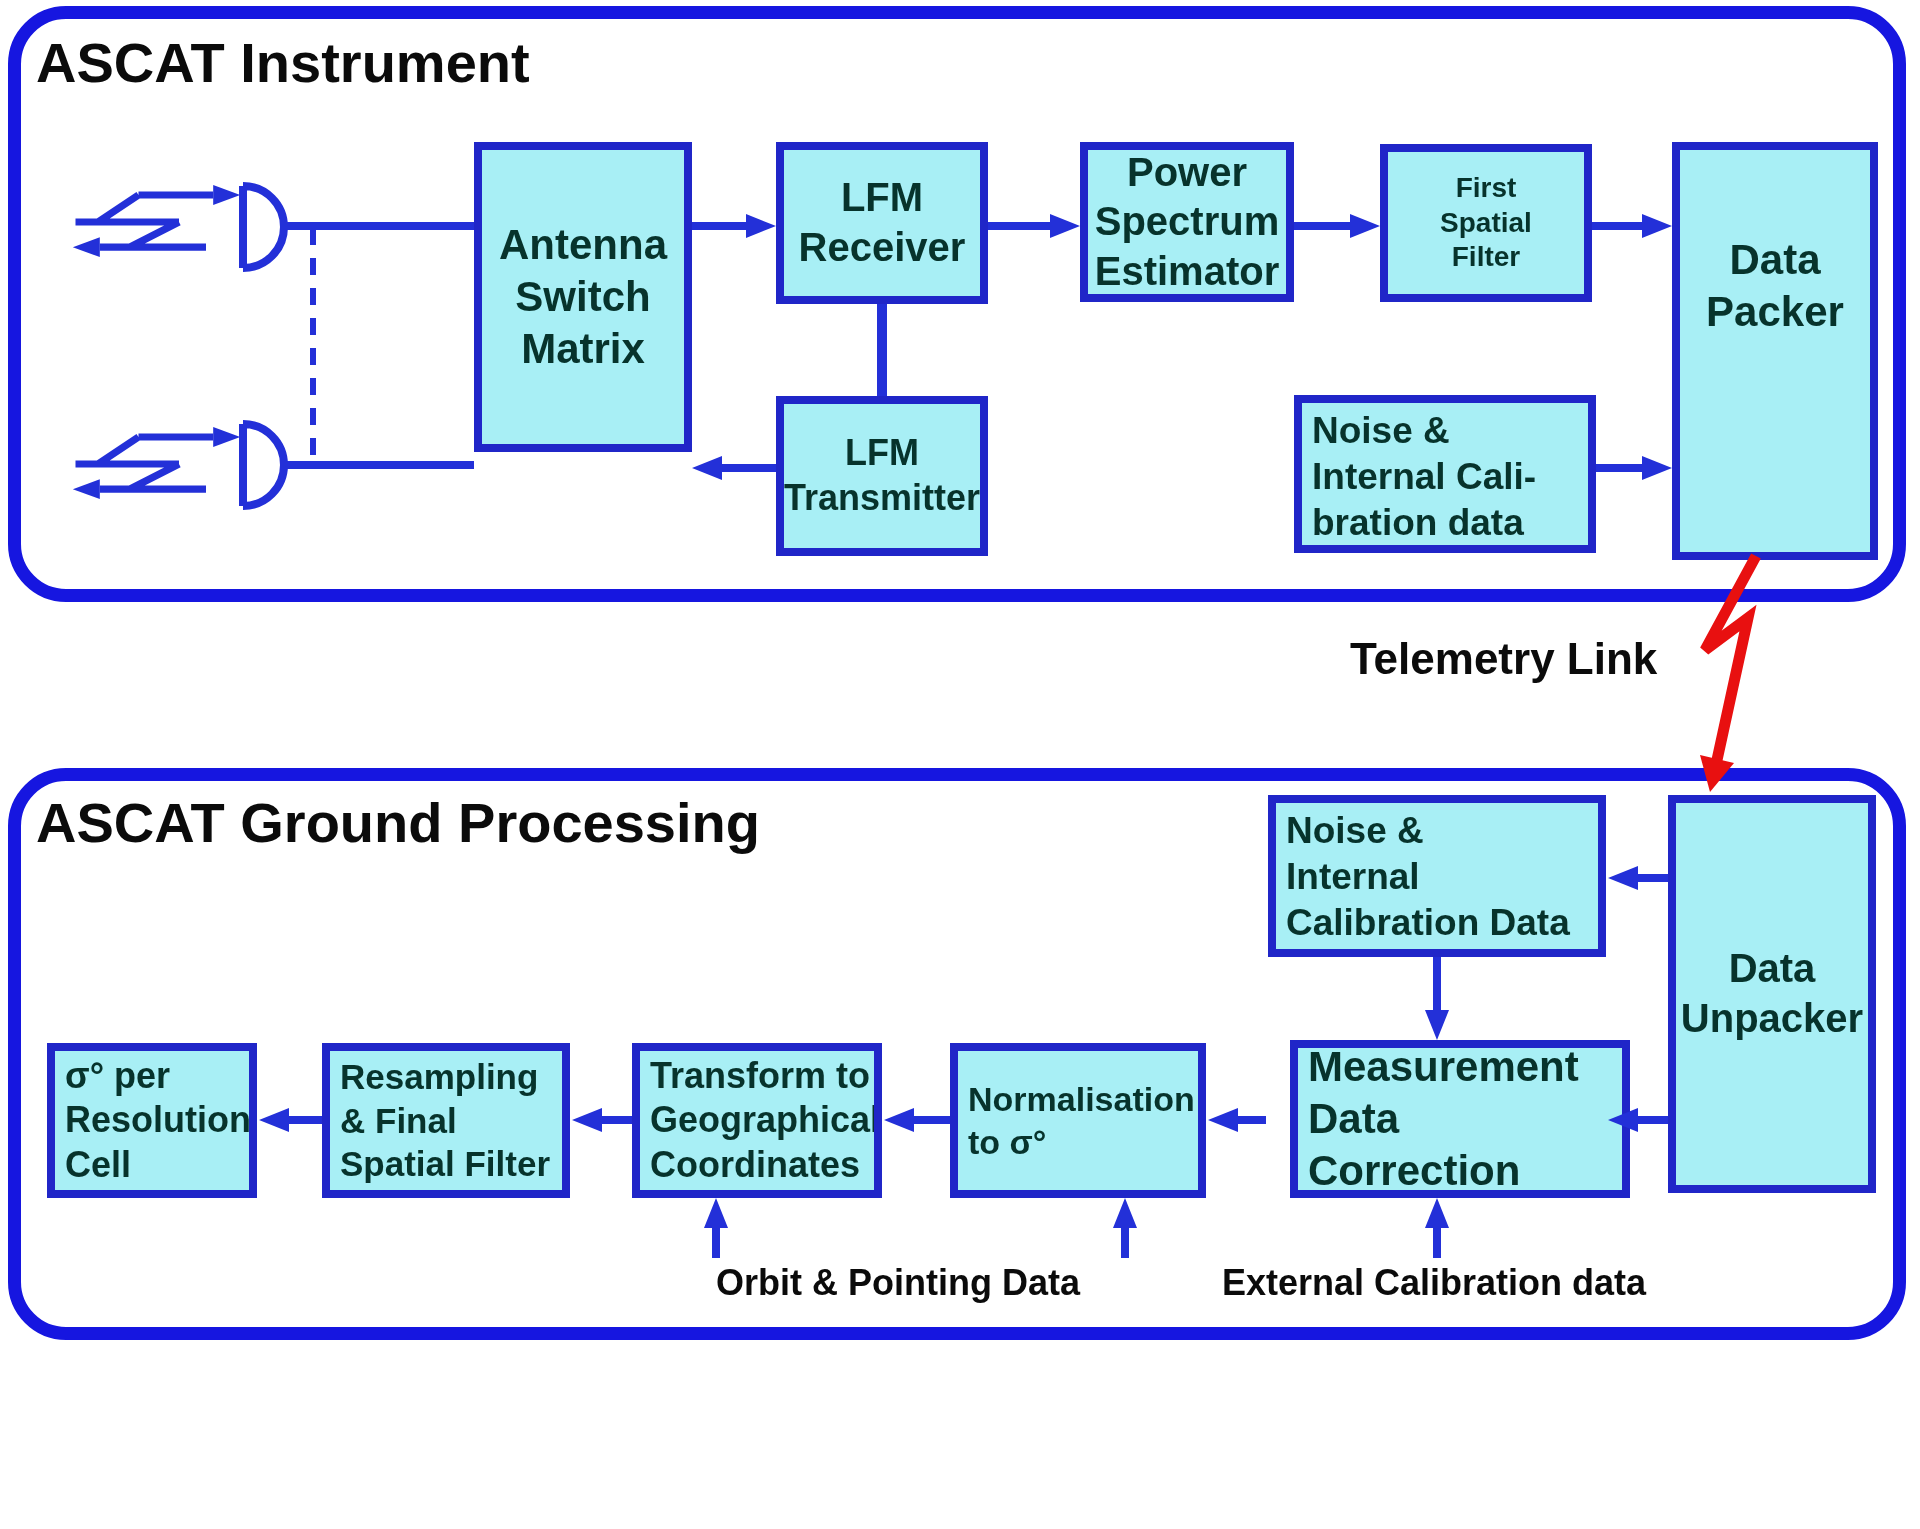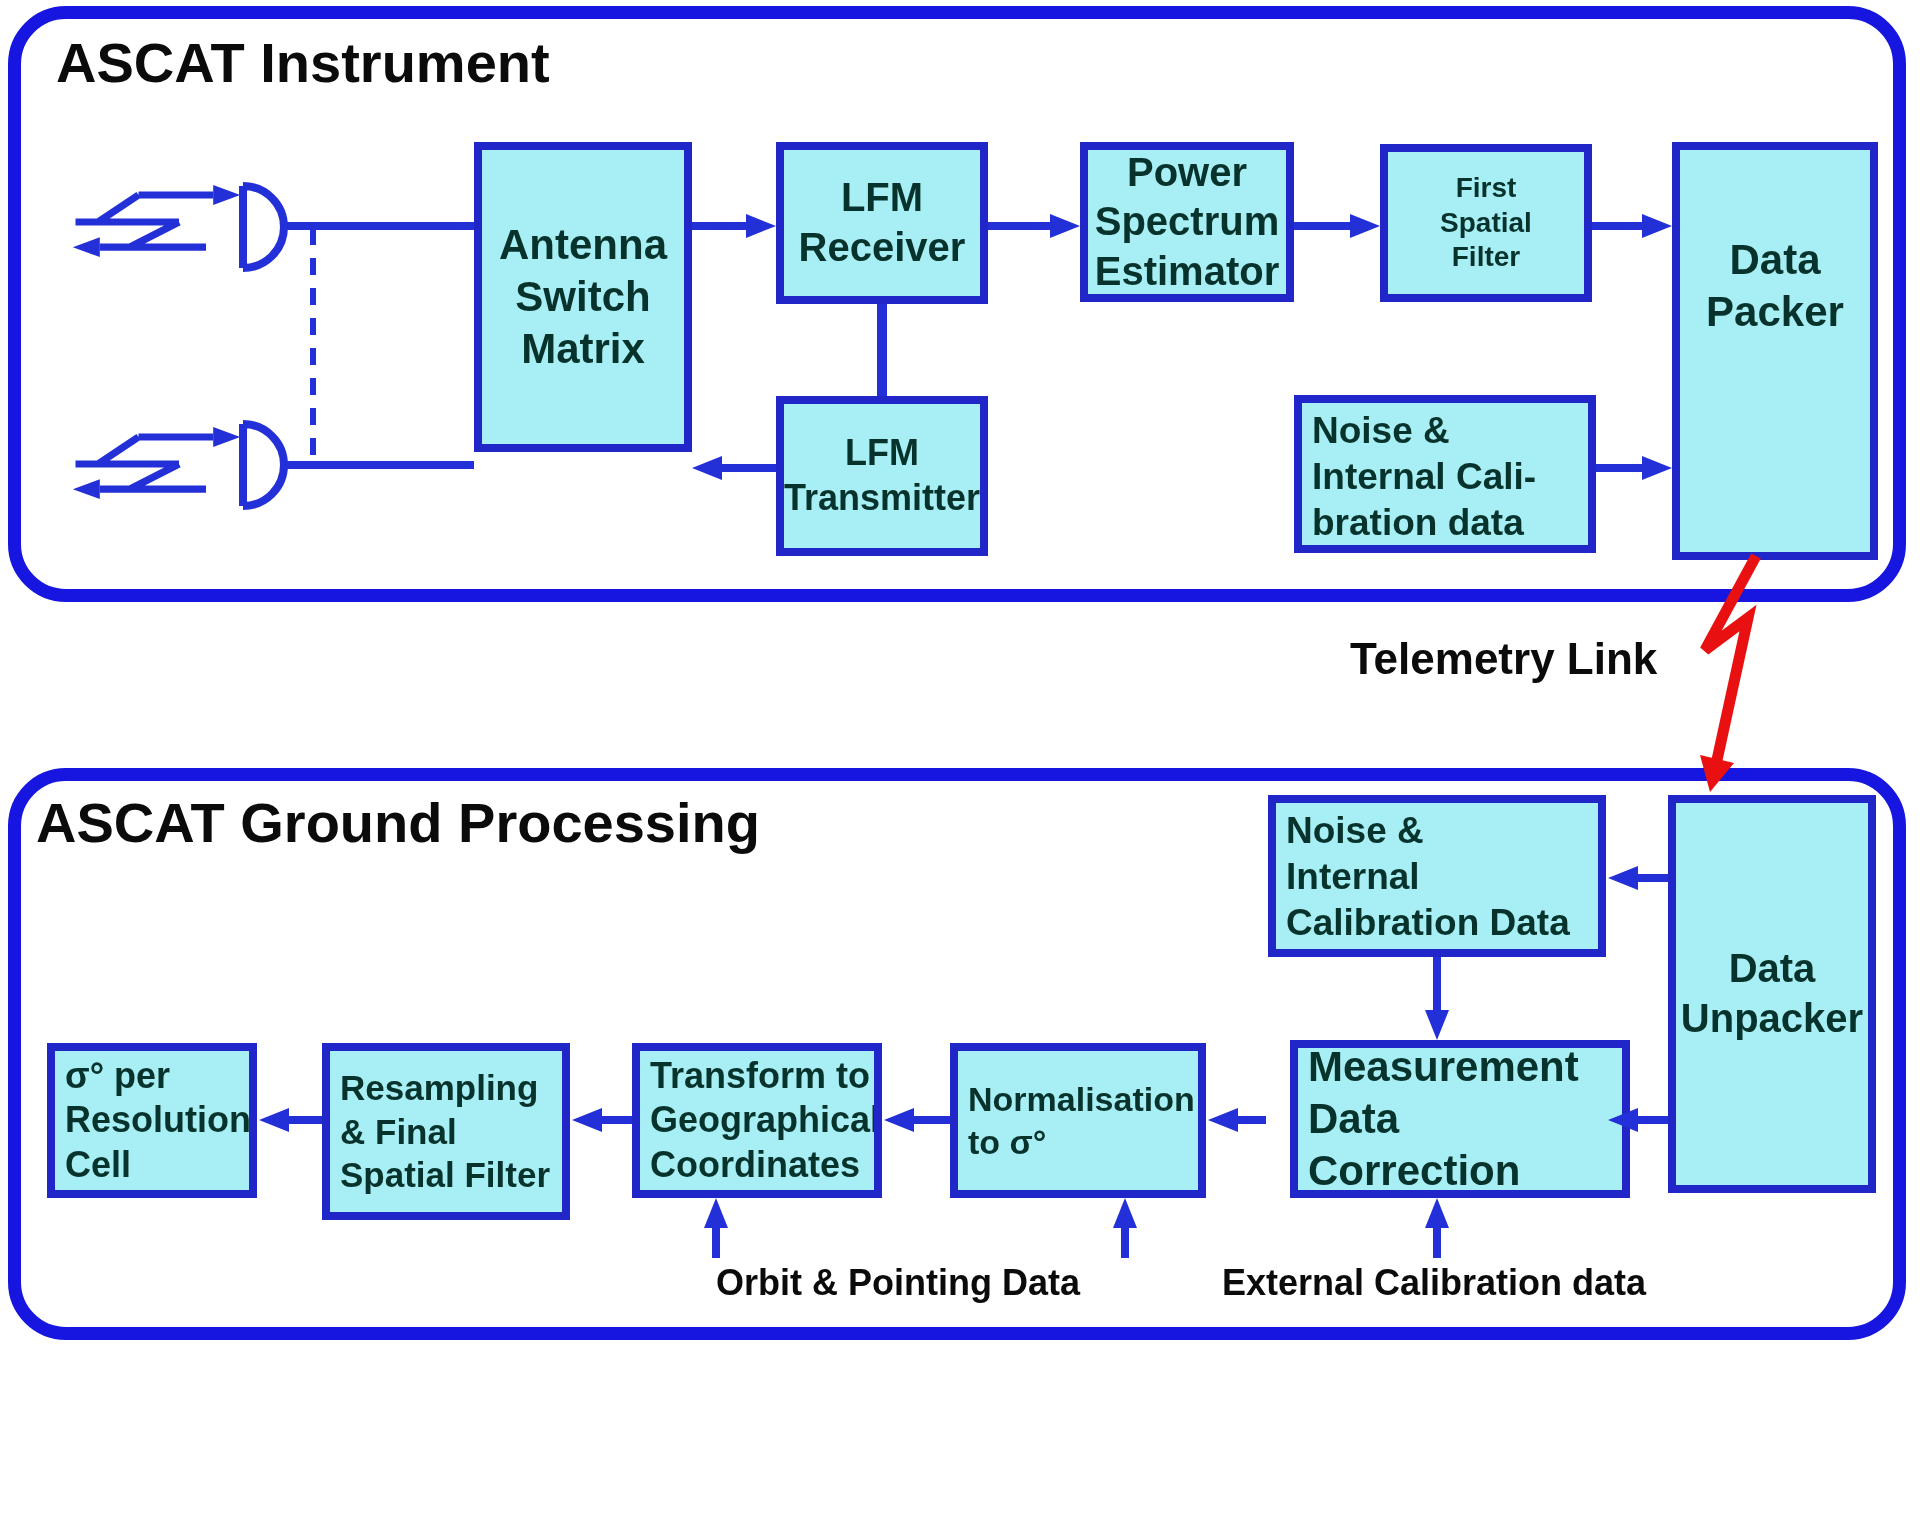--- a/index.html
+++ b/index.html
@@ -31,21 +31,21 @@
   .red-hd{fill:var(--telemetry-red);stroke:none;}
 </style>
 </head>
 <body>
 
 <div class="canvas">
 
   <div class="panel" style="left:8px;top:6px;width:1898px;height:596px;"></div>
   <div class="panel" style="left:8px;top:768px;width:1898px;height:572px;"></div>
 
-  <div class="title" style="left:36px;top:30px;font-size:56px;margin-left:20px;">ASCAT Instrument</div>
+  <div class="title" style="left:36px;top:30px;font-size:56px;">ASCAT Instrument</div>
   <div class="title" style="left:36px;top:790px;font-size:56px;">ASCAT Ground Processing</div>
 
   <div class="box" style="left:474px;top:142px;width:218px;height:310px;font-size:42px;">Antenna
 Switch
 Matrix</div>
   <div class="box" style="left:776px;top:142px;width:212px;height:162px;font-size:40px;">LFM
 Receiver</div>
   <div class="box" style="left:1080px;top:142px;width:214px;height:160px;font-size:40px;">Power
 Spectrum
 Estimator</div>
@@ -68,21 +68,21 @@
   <div class="box" style="left:1668px;top:795px;width:208px;height:398px;font-size:40px;">Data
 Unpacker</div>
   <div class="box left" style="left:1266px;top:1040px;width:340px;height:158px;font-size:42px;margin-left:24px;">Measurement
 Data
 Correction</div>
   <div class="box left" style="left:950px;top:1043px;width:256px;height:155px;font-size:34px;">Normalisation
 to σ°</div>
   <div class="box left" style="left:632px;top:1043px;width:250px;height:155px;font-size:36px;">Transform to
 Geographical
 Coordinates</div>
-  <div class="box left" style="left:322px;top:1043px;width:248px;height:177px;font-size:35px;">Resampling
+  <div class="box left" style="left:322px;top:1043px;width:248px;height:155px;font-size:35px;">Resampling
 &amp; Final
 Spatial Filter</div>
   <div class="box left" style="left:47px;top:1043px;width:210px;height:155px;font-size:36px;">σ° per
 Resolution
 Cell</div>
 
   <div class="lbl" style="left:716px;top:1262px;font-size:36px;text-align:center;">Orbit &amp; Pointing Data</div>
   <div class="lbl" style="left:1222px;top:1262px;font-size:36px;">External Calibration data</div>
 
   <svg class="overlay" width="1920" height="1529" viewBox="0 0 1920 1529">

